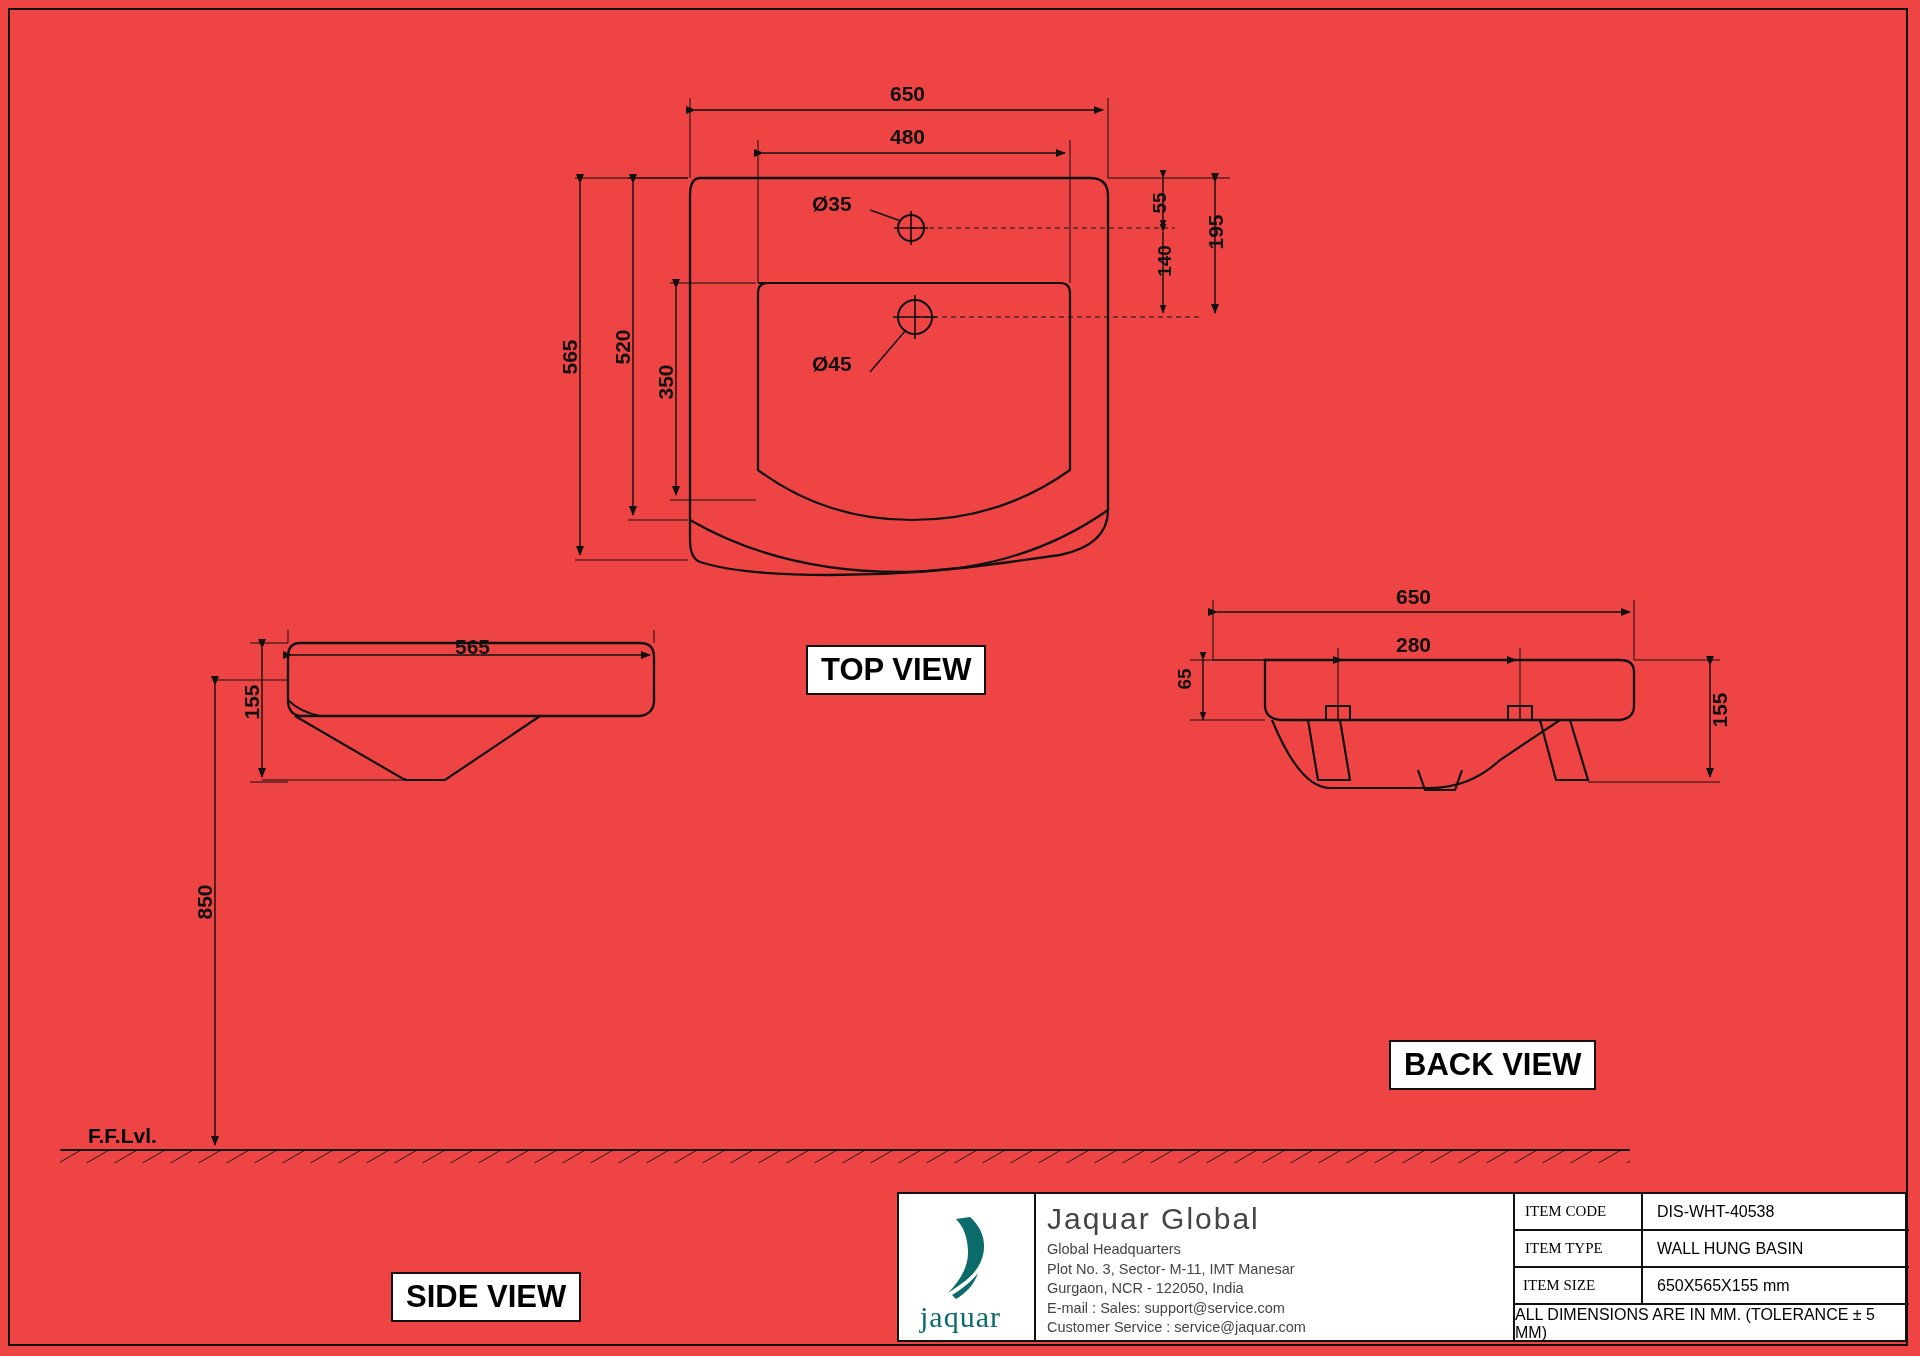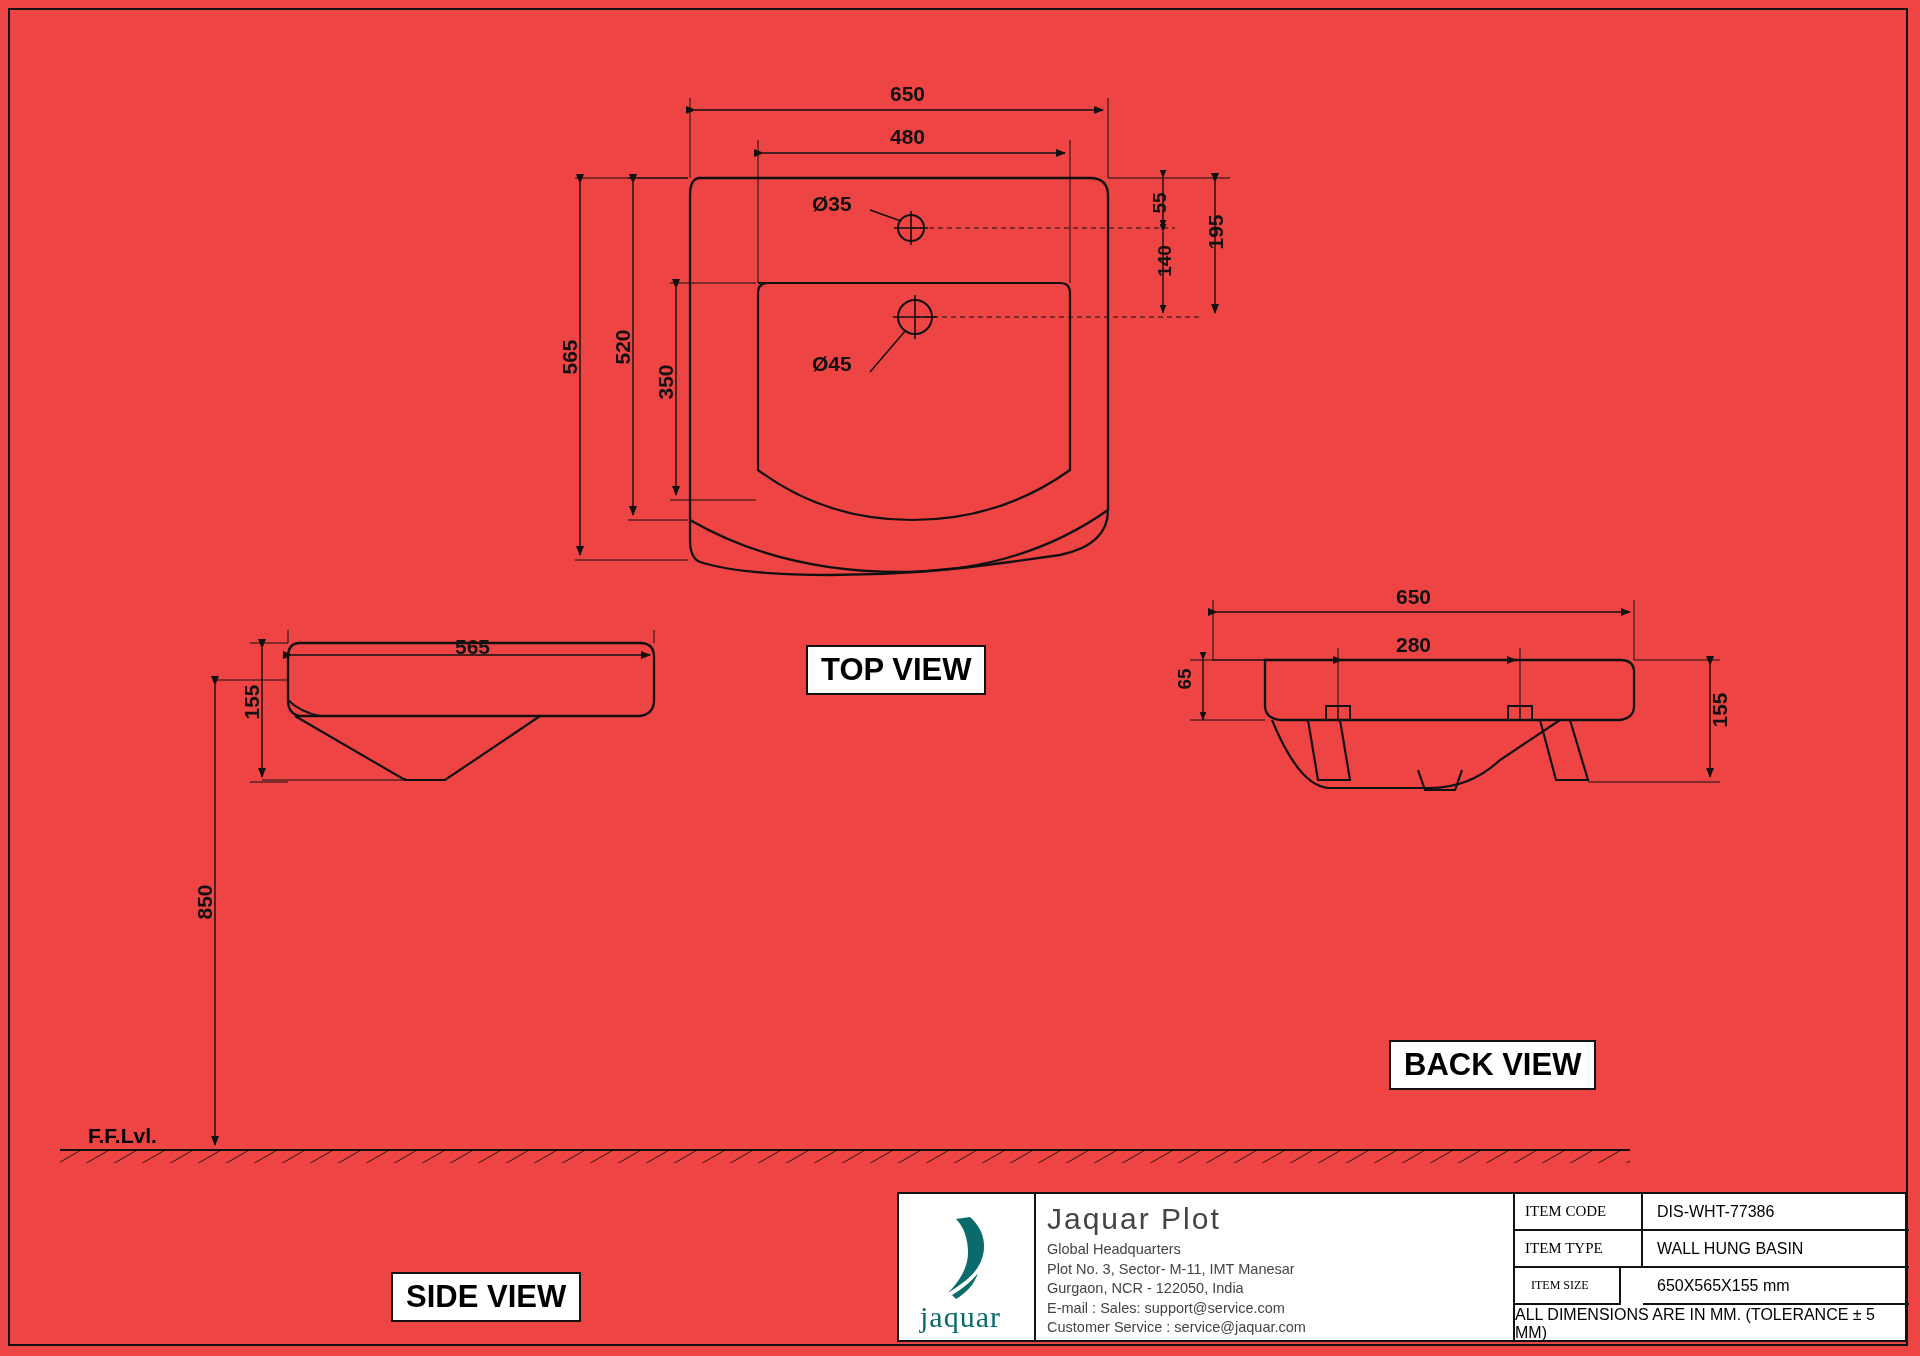--- a/index.html
+++ b/index.html
@@ -202,35 +202,35 @@
 
     <div class="tbcell" style="left:0;top:0;width:137px;height:148px;border-right:2px solid #111;justify-content:center;">
       <svg width="110" height="130" viewBox="0 0 110 130">
         <path d="M58,14 C74,28 76,48 66,64 C58,77 44,84 36,90 C48,78 56,64 56,50 C56,36 52,24 44,16 Z" fill="#0b6b6b"></path>
         <path d="M40,92 C50,86 60,78 66,70 C62,82 54,90 44,96 Z" fill="#0b6b6b"></path>
         <text x="8" y="124" font-family="Liberation Serif, serif" font-size="30" fill="#0b6b6b" letter-spacing="1">jaquar</text>
       </svg>
     </div>
 
     <div class="tbcell" style="left:136px;top:0;width:480px;height:148px;border-right:2px solid #111;display:block;padding:8px 12px;">
-      <div class="jqname">Jaquar Plot</div>
+      <div class="jqname">Jaquar Global</div>
       <div class="jqaddr" style="margin-top:4px;">
         <div>Global Headquarters</div>
         <div>Plot No. 3, Sector- M-11, IMT Manesar</div>
         <div>Gurgaon, NCR - 122050, India</div>
         <div>E-mail : Sales:  support@service.com</div>
         <div>Customer Service :  service@jaquar.com</div>
       </div>
     </div>
 
     <div class="tbcell serif" style="left:616px;top:0;width:128px;height:37px;border-right:2px solid #111;border-bottom:2px solid #111;padding-left:10px;font-size:15px;">ITEM CODE</div>
-    <div class="tbcell" style="left:744px;top:0;width:266px;height:37px;border-bottom:2px solid #111;padding-left:14px;font-size:16px;">DIS-WHT-77386</div>
+    <div class="tbcell" style="left:744px;top:0;width:266px;height:37px;border-bottom:2px solid #111;padding-left:14px;font-size:16px;">DIS-WHT-40538</div>
 
     <div class="tbcell serif" style="left:616px;top:37px;width:128px;height:37px;border-right:2px solid #111;border-bottom:2px solid #111;padding-left:10px;font-size:15px;">ITEM TYPE</div>
     <div class="tbcell" style="left:744px;top:37px;width:266px;height:37px;border-bottom:2px solid #111;padding-left:14px;font-size:16px;">WALL HUNG BASIN</div>
 
-    <div class="tbcell serif" style="left:616px;top:74px;width:106px;height:37px;border-right:2px solid #111;border-bottom:2px solid #111;padding-left:16px;font-size:12px;">ITEM SIZE</div>
+    <div class="tbcell serif" style="left:616px;top:74px;width:128px;height:37px;border-right:2px solid #111;border-bottom:2px solid #111;padding-left:8px;font-size:15px;">ITEM SIZE</div>
     <div class="tbcell" style="left:744px;top:74px;width:266px;height:37px;border-bottom:2px solid #111;padding-left:14px;font-size:16px;">650X565X155 mm</div>
 
     <div class="tbcell" style="left:616px;top:111px;width:394px;height:37px;justify-content:center;font-size:16px;">ALL DIMENSIONS ARE IN MM. (TOLERANCE ± 5 MM)</div>
   </div>
 
 </div>
 
 </body></html>

